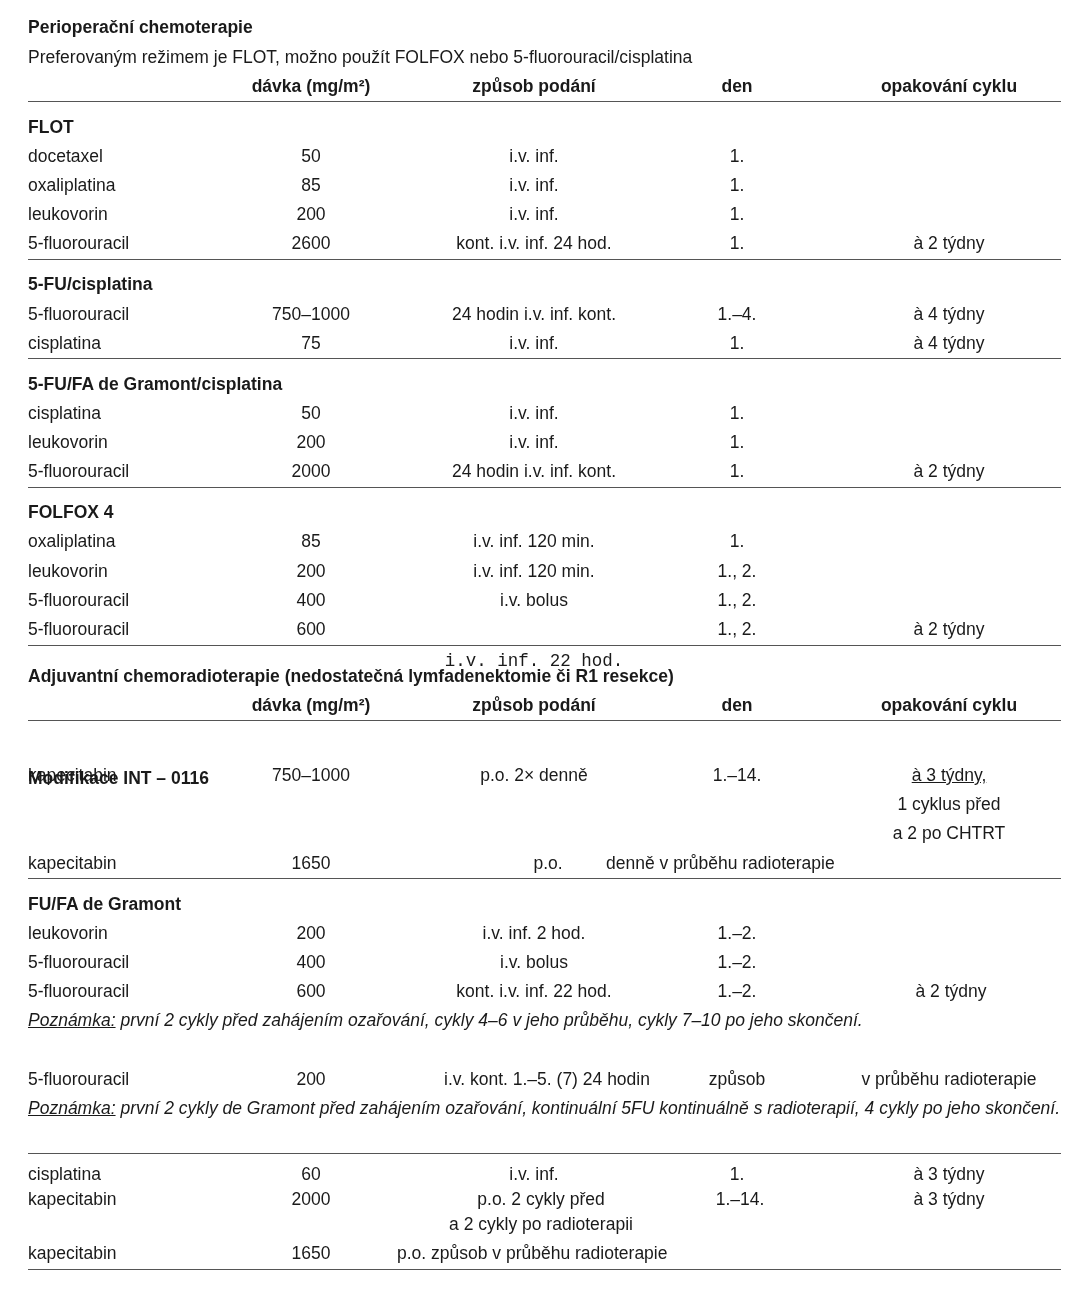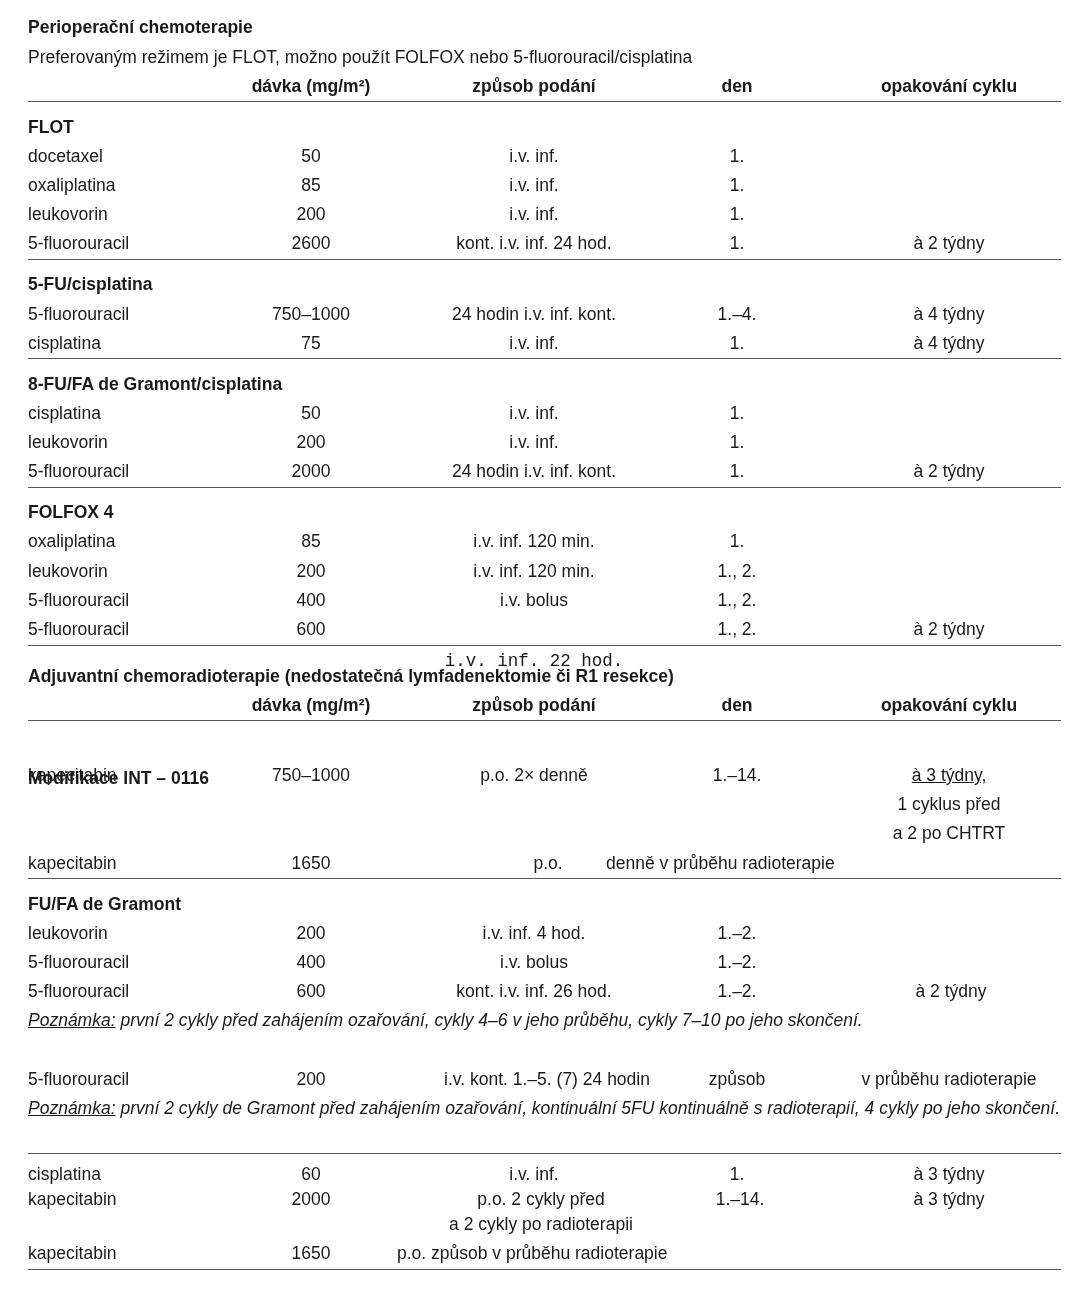--- a/index.html
+++ b/index.html
@@ -61,21 +61,21 @@
 </div>
 <div>
   <div class="t" style="left:28px;top:333px;">cisplatina</div>
   <div class="t c" style="left:311px;top:333px;">75</div>
   <div class="t c" style="left:534px;top:333px;">i.v. inf.</div>
   <div class="t c" style="left:737px;top:333px;">1.</div>
   <div class="t c" style="left:949px;top:333px;">à 4 týdny</div>
 </div>
 <div class="rule" style="top:358px;"></div>
 
-<div class="t b" style="left:28px;top:374px;">8-FU/FA de Gramont/cisplatina</div>
+<div class="t b" style="left:28px;top:374px;">5-FU/FA de Gramont/cisplatina</div>
 <div>
   <div class="t" style="left:28px;top:403px;">cisplatina</div>
   <div class="t c" style="left:311px;top:403px;">50</div>
   <div class="t c" style="left:534px;top:403px;">i.v. inf.</div>
   <div class="t c" style="left:737px;top:403px;">1.</div>
 </div>
 <div>
   <div class="t" style="left:28px;top:432px;">leukovorin</div>
   <div class="t c" style="left:311px;top:432px;">200</div>
   <div class="t c" style="left:534px;top:432px;">i.v. inf.</div>
@@ -140,33 +140,33 @@
   <div class="t c" style="left:311px;top:853px;">1650</div>
   <div class="t c" style="left:548px;top:853px;">p.o.</div>
   <div class="t" style="left:606px;top:853px;">denně v průběhu radioterapie</div>
 </div>
 <div class="rule" style="top:878px;"></div>
 
 <div class="t b" style="left:28px;top:894px;">FU/FA de Gramont</div>
 <div>
   <div class="t" style="left:28px;top:923px;">leukovorin</div>
   <div class="t c" style="left:311px;top:923px;">200</div>
-  <div class="t c" style="left:534px;top:923px;">i.v. inf. 4 hod.</div>
+  <div class="t c" style="left:534px;top:923px;">i.v. inf. 2 hod.</div>
   <div class="t c" style="left:737px;top:923px;">1.–2.</div>
 </div>
 <div>
   <div class="t" style="left:28px;top:952px;">5-fluorouracil</div>
   <div class="t c" style="left:311px;top:952px;">400</div>
   <div class="t c" style="left:534px;top:952px;">i.v. bolus</div>
   <div class="t c" style="left:737px;top:952px;">1.–2.</div>
 </div>
 <div>
   <div class="t" style="left:28px;top:981px;">5-fluorouracil</div>
   <div class="t c" style="left:311px;top:981px;">600</div>
-  <div class="t c" style="left:534px;top:981px;">kont. i.v. inf. 26 hod.</div>
+  <div class="t c" style="left:534px;top:981px;">kont. i.v. inf. 22 hod.</div>
   <div class="t c" style="left:737px;top:981px;">1.–2.</div>
   <div class="t c" style="left:951px;top:981px;">à 2 týdny</div>
 </div>
 <div class="note" style="top:1006px;"><span class="u">Poznámka:</span><span> první 2 cykly před zahájením ozařování, cykly 4–6 v jeho průběhu, cykly 7–10 po jeho skončení.</span></div>
 
 <div>
   <div class="t" style="left:28px;top:1069px;">5-fluorouracil</div>
   <div class="t c" style="left:311px;top:1069px;">200</div>
   <div class="t c" style="left:547px;top:1069px;">i.v. kont. 1.–5. (7) 24 hodin</div>
   <div class="t c" style="left:737px;top:1069px;">způsob</div>

